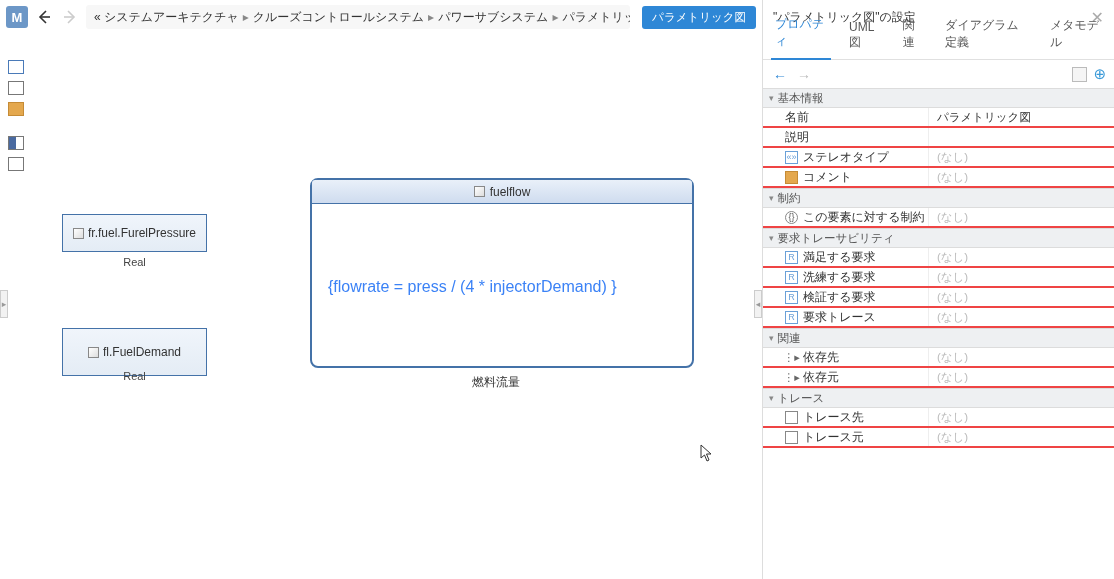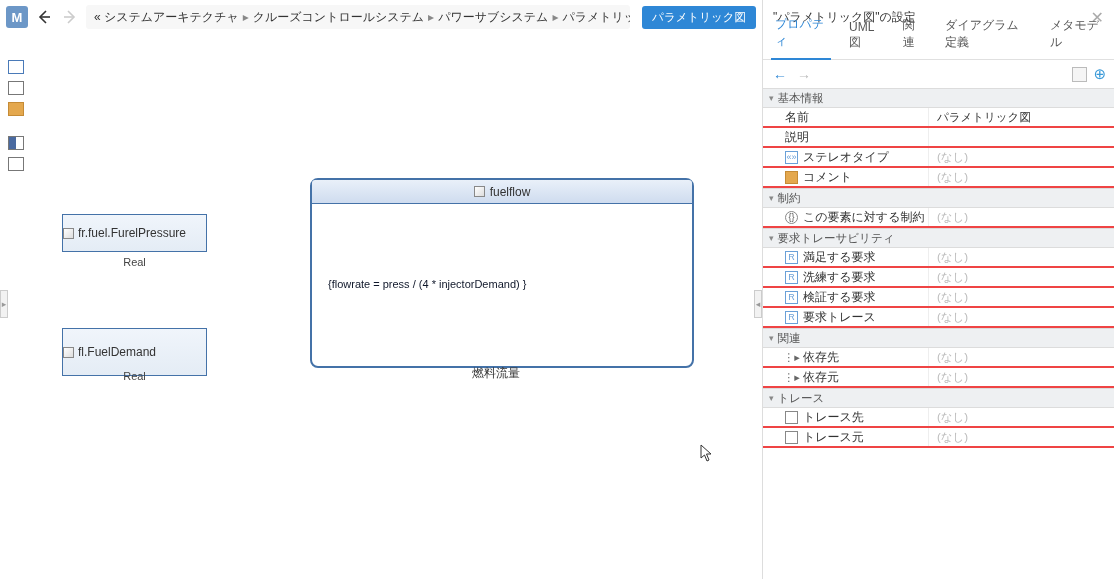--- a/index.html
+++ b/index.html
@@ -12,26 +12,26 @@
 .breadcrumb{flex:1;background:#f7f7f7;height:24px;border-radius:3px;display:flex;align-items:center;padding:0 8px;color:#555;font-size:11.5px;overflow:hidden;white-space:nowrap}
 .breadcrumb .sep{margin:0 4px;color:#888}
 .diagram-badge{background:#2e87d6;color:#fff;padding:4px 10px;border-radius:3px;font-size:11.5px;margin-left:6px}
 .work{flex:1;display:flex;position:relative}
 .ltools{width:32px;padding-top:26px;display:flex;flex-direction:column;align-items:center;gap:7px}
 .tool{width:16px;height:14px;border:1px solid #777}
 .tool.blue{border-color:#4a7ab8}
 .tool.filled{background:#e4a84e;border-color:#c58b36}
 .tool.half{background:linear-gradient(90deg,#4a6aa0 50%,#fff 50%)}
 .canvas{flex:1;position:relative;background:#fff}
-.block{position:absolute;border:1px solid #4472a8;background:linear-gradient(#f0f5fb,#e4ecf5);display:flex;align-items:center;gap:4px;font-size:11.5px;color:#333}
+.block{position:absolute;border:1px solid #4472a8;background:linear-gradient(#f0f5fb,#e4ecf5);display:flex;align-items:center;justify-content:center;gap:4px;font-size:11.5px;color:#333}
 .block .cube{width:11px;height:11px;border:1px solid #888;background:linear-gradient(135deg,#fff,#ddd)}
 .type-label{position:absolute;font-size:11px;color:#444;text-align:center;width:145px}
 .constraint-block{position:absolute;border:2px solid #4472a8;border-radius:8px;background:#fff}
 .constraint-header{height:24px;background:linear-gradient(#e9f0f9,#cfdcef);border-bottom:1px solid #4472a8;border-radius:3px 3px 0 0;display:flex;align-items:center;justify-content:center;gap:5px;font-size:12px;color:#333}
-.constraint-body{padding:74px 16px 0;font-size:11px;color:#0f172a}
+.constraint-body{padding:74px 16px 0;font-size:16px;color:#3b82f6}
 .constraint-label{position:absolute;font-size:12px;color:#333}
 .drag-handle{position:absolute;width:8px;height:28px;background:#f2f2f2;border:1px solid #ccc;top:256px;display:flex;align-items:center;justify-content:center;font-size:9px;color:#999}
 .cursor-arrow{position:absolute;left:668px;top:410px;width:14px;height:18px}
 .rpanel{width:352px;border-left:1px solid #ddd;display:flex;flex-direction:column;background:#fff}
 .rhead{height:34px;display:flex;align-items:center;padding:0 10px;color:#555;font-size:12.5px}
 .rhead .close{margin-left:auto;color:#aaa;font-size:16px;cursor:pointer}
 .rtabs{display:flex;padding:0 8px;gap:14px;border-bottom:1px solid #e0e0e0;height:26px;align-items:flex-end}
 .rtab{padding:0 4px 8px;font-size:12px;color:#555;cursor:pointer}
 .rtab.active{color:#2e87d6;border-bottom:2px solid #2e87d6;margin-bottom:-1px}
 .rtoolbar{height:28px;display:flex;align-items:center;padding:0 8px;gap:6px}
@@ -103,21 +103,21 @@
       </div>
       <div class="type-label" style="left:30px;top:336px">Real</div>
 
       <div class="constraint-block" style="left:278px;top:144px;width:384px;height:190px">
         <div class="constraint-header">
           <span class="cube" style="width:11px;height:11px;border:1px solid #888;background:linear-gradient(135deg,#fff,#ddd);display:inline-block"></span>
           <span>fuelflow</span>
         </div>
         <div class="constraint-body">{flowrate = press / (4 * injectorDemand) }</div>
       </div>
-      <div class="constraint-label" style="left:440px;top:331px">燃料流量</div>
+      <div class="constraint-label" style="left:440px;top:340px">燃料流量</div>
 
       <div class="cursor-arrow">
         <svg width="14" height="18" viewBox="0 0 14 18">
             <path d="M1 1 L1 14 L4.5 11 L7 17 L9 16 L6.5 10 L11 10 Z" fill="#fff" stroke="#333" stroke-width="1"></path>
           </svg>
       </div>
     </div>
     <div class="drag-handle" style="left:0">▸</div>
     <div class="drag-handle" style="right:0">◂</div>
   </div>

